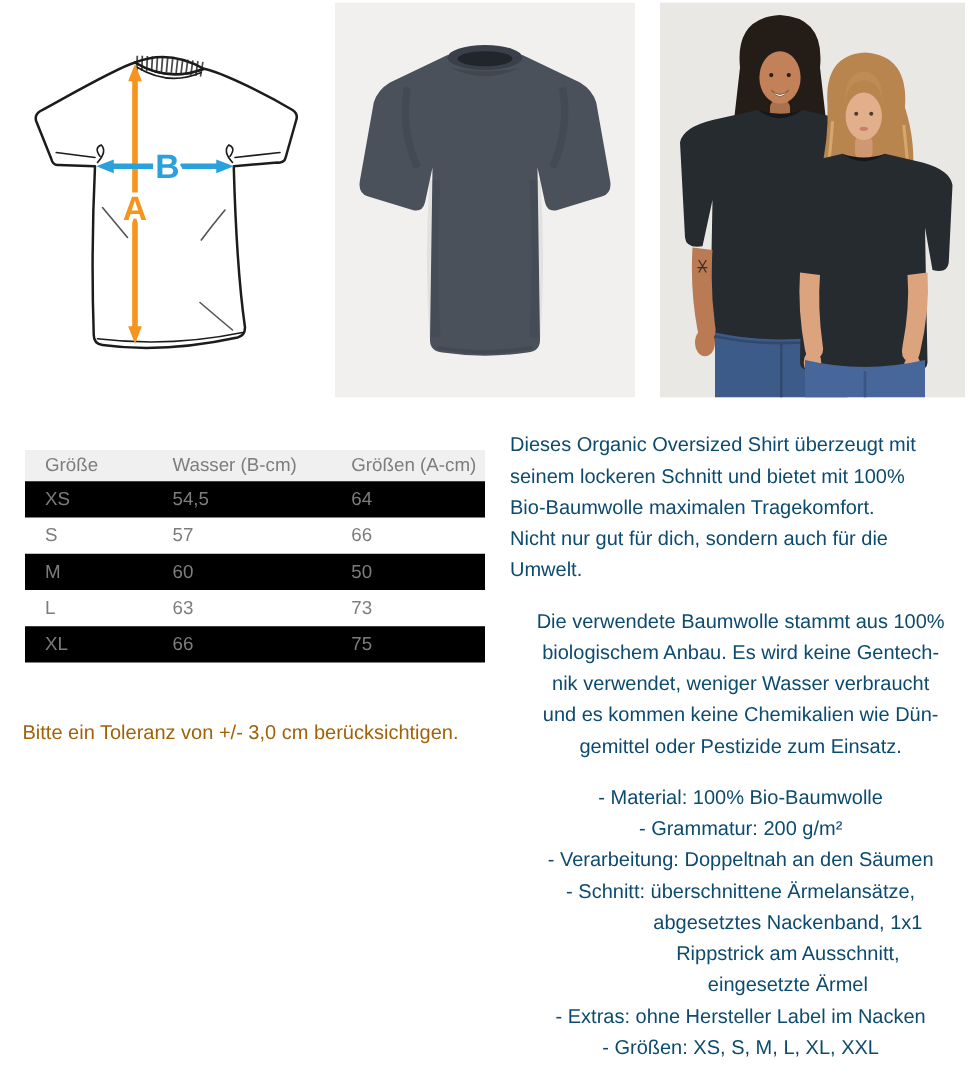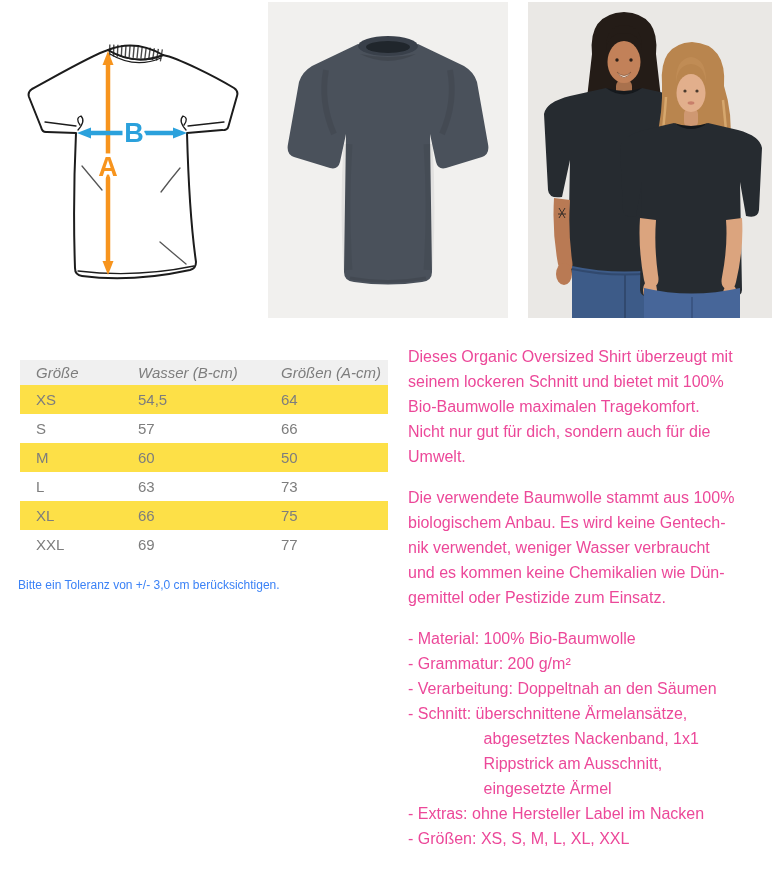--- a/index.html
+++ b/index.html
@@ -12,32 +12,32 @@
   .img-product { position:absolute; left:268px; top:2px; }
   .img-models  { position:absolute; left:528px; top:2px; }
 
   
   .size-table { position:absolute; left:20px; top:360px; width:368px;
     font-size:15px; color:#7d7d7d; }
   .size-table .trow {
     display:grid; grid-template-columns:118px 143px 1fr;
     align-items:center; height:29px;
   }
-  .size-table .trow.thead { height:25px; background:#f0f0f0;font-style:italic; }
-  .size-table .trow.shade { background:#fde047; }
+  .size-table .trow.thead { height:25px; background:#f0f0f0; }
+  .size-table .trow.shade { background:#000000; }
   .size-table .c1 { padding-left:16px; }
 
   .tolerance-note { position:absolute; left:18px; top:578px;
-    font-size:12px; color:#3b82f6; }
+    font-size:16px; color:#a16207; }
 
   
   .desc { position:absolute; left:408px; top:344px; width:369px;
-    font-size:16px; line-height:25px; color:#ec4899; }
+    font-size:16px; line-height:25px; color:#0c4a6e; }
   .desc .block { white-space:pre-wrap; }
-  .desc .block + .block { margin-top:16px; }
+  .desc .block + .block { margin-top:16px;text-align:center; }
 
   
   .outline { fill:#ffffff; stroke:#1c1c1c; stroke-width:2;
     stroke-linejoin:round; stroke-linecap:round; }
   .thin { fill:none; stroke:#1c1c1c; stroke-width:1.3; stroke-linecap:round; }
   .dim-label { font-family:"Liberation Sans", sans-serif; font-size:27px;
     font-weight:bold; paint-order:stroke; stroke:#ffffff; stroke-width:7;
     stroke-linejoin:round; text-anchor:middle; }
 </style>
 </head>
@@ -185,25 +185,20 @@
     </div>
     <div class="trow">
       <div class="c1">L</div>
       <div>63</div>
       <div>73</div>
     </div>
     <div class="trow shade">
       <div class="c1">XL</div>
       <div>66</div>
       <div>75</div>
-    </div>
-    <div class="trow">
-      <div class="c1">XXL</div>
-      <div>69</div>
-      <div>77</div>
     </div>
   </div>
 
   <div class="tolerance-note">Bitte ein Toleranz von +/- 3,0 cm berücksichtigen.</div>
 
   <div class="desc">
     <div class="block">Dieses Organic Oversized Shirt überzeugt mit
 seinem lockeren Schnitt und bietet mit 100%
 Bio-Baumwolle maximalen Tragekomfort.
 Nicht nur gut für dich, sondern auch für die

